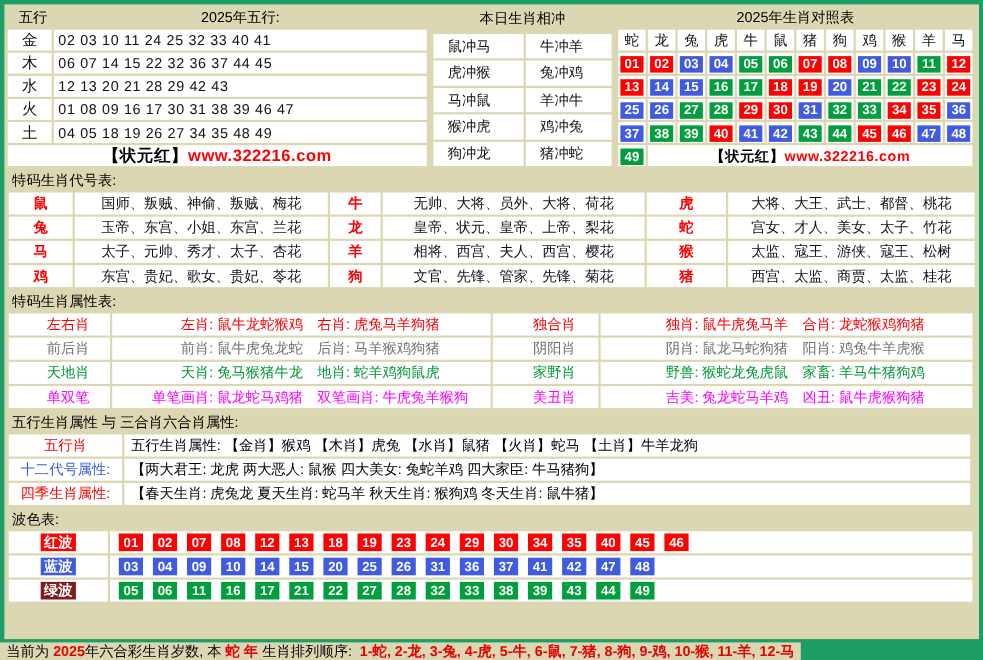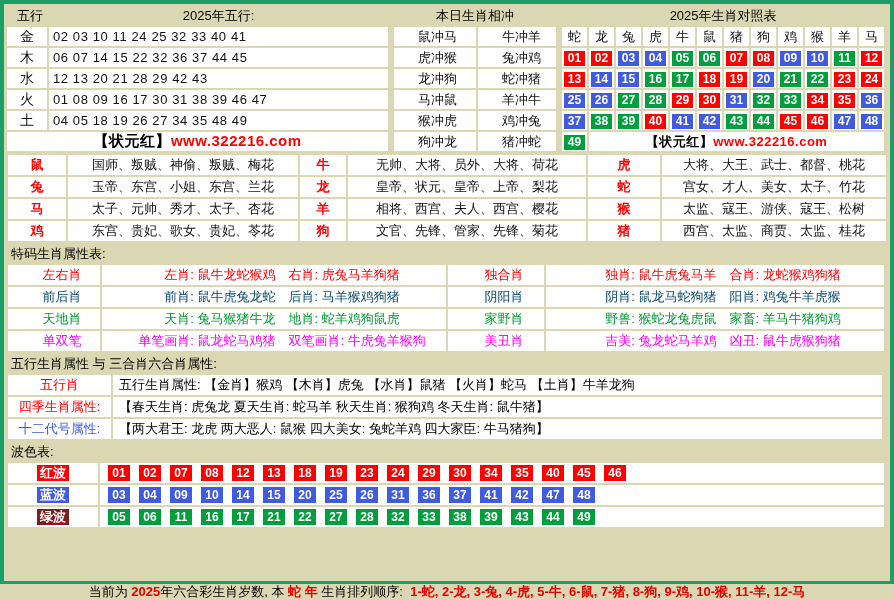--- a/index.html
+++ b/index.html
@@ -18,21 +18,21 @@
      text-align:center;vertical-align:middle;white-space:nowrap;overflow:hidden;}
   td.hdr{background:transparent;color:#000;}
   .topwrap{display:flex;gap:2px;margin-left:1px;}
   
   .tblA{width:385px;}
   .tblA .lab{font-size:14px;}
   .tblA .nums{text-align:left;padding-left:4px;letter-spacing:.6px;}
   .tblA .hdr1{text-align:left;padding-left:10px;}
   
   .tblB{width:166px;}
-  .tblB td{text-align:left;padding-left:24px;}
+  .tblB td{text-align:left;padding-left:13px;}
   .tblB td.hdr{text-align:center;padding-left:0;}
   
   .tblC{width:326px;}
   .tblC td{font-size:13px;}
   .banner{font-weight:bold;font-size:15px;letter-spacing:.5px;}
   .banner .brand{color:#000;}
   .banner .url{color:#fe0000;}
   .num{display:inline-block;width:21px;height:15px;line-height:15px;
        color:#fff;font-weight:bold;font-size:12px;text-align:center;vertical-align:middle;}
   .num.r{background:#fe0000;}
@@ -40,42 +40,42 @@
   .num.g{background:#009e3c;}
   .stitle{font-size:13px;color:#000;padding:3px 0 1px 7px;height:16px;line-height:16px;}
   
   .tblD{width:882px;margin-left:2px;}
   .tblD td{height:20px;}
   .tblD .zlab{color:#fe0000;font-weight:bold;font-size:13px;}
   
   .tblE{width:880px;margin-left:2px;}
   .tblE td{height:20px;white-space:pre;padding-left:16px;}
   tr.c-red td{color:#fe0000;}
-  tr.c-blue td{color:#0c4a6e;}
+  tr.c-blue td{color:#737373;}
   tr.c-green td{color:#009933;}
   tr.c-mag td{color:#ff00ff;}
   
   .tblF{width:878px;margin-left:2px;}
   .tblF td{height:20px;white-space:pre;}
   .tblF .cval{color:#000;text-align:left;padding-left:6px;}
   .t-red{color:#fe0000;}
   .t-blue{color:#3b57de;}
   
   .tblG{width:880px;margin-left:2px;}
   .tblG td{height:20px;}
   .wnums{text-align:left;padding-left:8px;text-decoration:underline;}
   .wnums .num{width:22px;height:16px;line-height:16px;margin-right:9px;}
   .wtag{display:inline-block;padding:0 3px;height:16px;line-height:16px;
         color:#fff;font-weight:bold;font-size:13px;}
   .wtag.r{background:#fe0000;}
   .wtag.b{background:#415be0;}
   .wtag.g{background:#7f1d1d;}
   
   .bottombar{
-    position:absolute;left:0;top:584px;width:894px;height:16px;
+    position:absolute;left:0;top:584px;width:728px;height:16px;
     background:#dbd7b2;text-align:center;font-size:13px;line-height:15px;color:#000;
     white-space:pre;
   }
   .bottombar .f-red{color:#e60000;font-weight:bold;}
 </style>
 </head>
 <body>
 
 <div class="panel">
 
@@ -128,24 +128,20 @@
           <tr>
             <td colspan="2" class="hdr">本日生肖相冲</td>
           </tr>
       <tr>
         <td>鼠冲马</td>
         <td>牛冲羊</td>
       </tr>
       <tr>
         <td>虎冲猴</td>
         <td>兔冲鸡</td>
-      </tr>
-      <tr>
-        <td>龙冲狗</td>
-        <td>蛇冲猪</td>
       </tr>
       <tr>
         <td>马冲鼠</td>
         <td>羊冲牛</td>
       </tr>
       <tr>
         <td>猴冲虎</td>
         <td>鸡冲兔</td>
       </tr>
       <tr>
@@ -247,20 +243,21 @@
       <tr>
         <td><span class="num g">49</span></td>
         <td colspan="11" class="banner">
           <span class="brand">【状元红】</span><span class="url">www.322216.com</span>
         </td>
       </tr>
     </tbody>
       </table>
   </div>
 
+  <div class="stitle">特码生肖代号表:</div>
   <table class="tblD">
     <colgroup>
       <col style="width:58px">
         <col style="width:230px">
         <col style="width:46px">
       <col style="width:238px">
         <col style="width:72px">
         <col style="width:224px">
     </colgroup>
     <tbody>
@@ -341,26 +338,26 @@
         <col style="width:103px">
         <col style="width:378px">
         <col style="width:389px">
       </colgroup>
     <tbody>
         <tr>
       <td class="t-red">五行肖</td>
       <td colspan="2" class="cval">五行生肖属性: 【金肖】猴鸡 【木肖】虎兔 【水肖】鼠猪 【火肖】蛇马 【土肖】牛羊龙狗</td>
     </tr>
     <tr>
+      <td class="t-blue">十二代号属性:</td>
+      <td colspan="2" class="cval">【两大君王: 龙虎 两大恶人: 鼠猴 四大美女: 兔蛇羊鸡 四大家臣: 牛马猪狗】</td>
+    </tr>
+    <tr>
       <td class="t-red">四季生肖属性:</td>
       <td colspan="2" class="cval">【春天生肖: 虎兔龙 夏天生肖: 蛇马羊 秋天生肖: 猴狗鸡 冬天生肖: 鼠牛猪】</td>
-    </tr>
-    <tr>
-      <td class="t-blue">十二代号属性:</td>
-      <td colspan="2" class="cval">【两大君王: 龙虎 两大恶人: 鼠猴 四大美女: 兔蛇羊鸡 四大家臣: 牛马猪狗】</td>
     </tr>
   </tbody>
     </table>
 
   <div class="stitle">波色表:</div>
   <table class="tblG">
     <colgroup>
         <col style="width:90px">
         <col>
       </colgroup>

